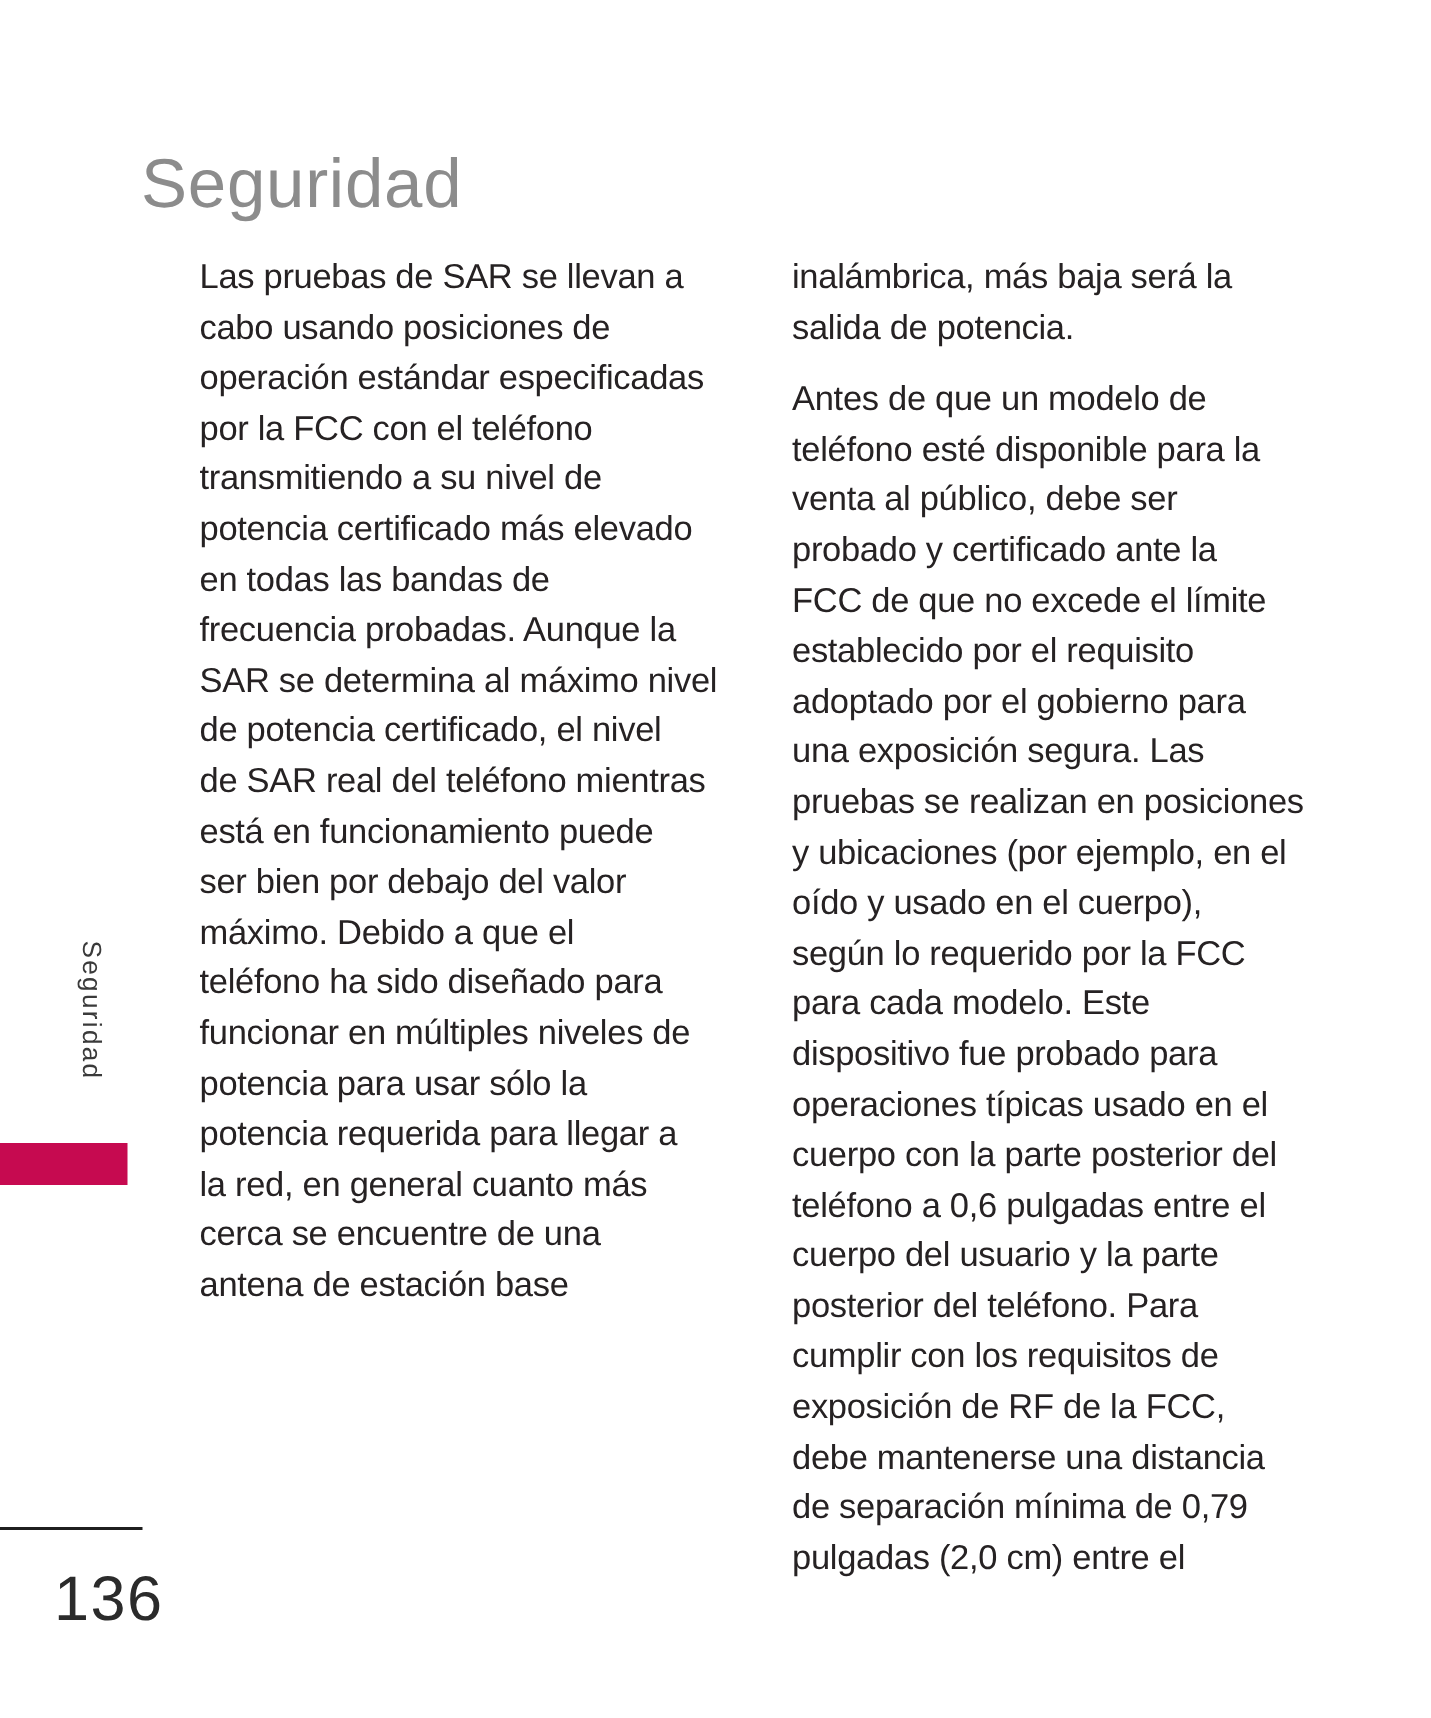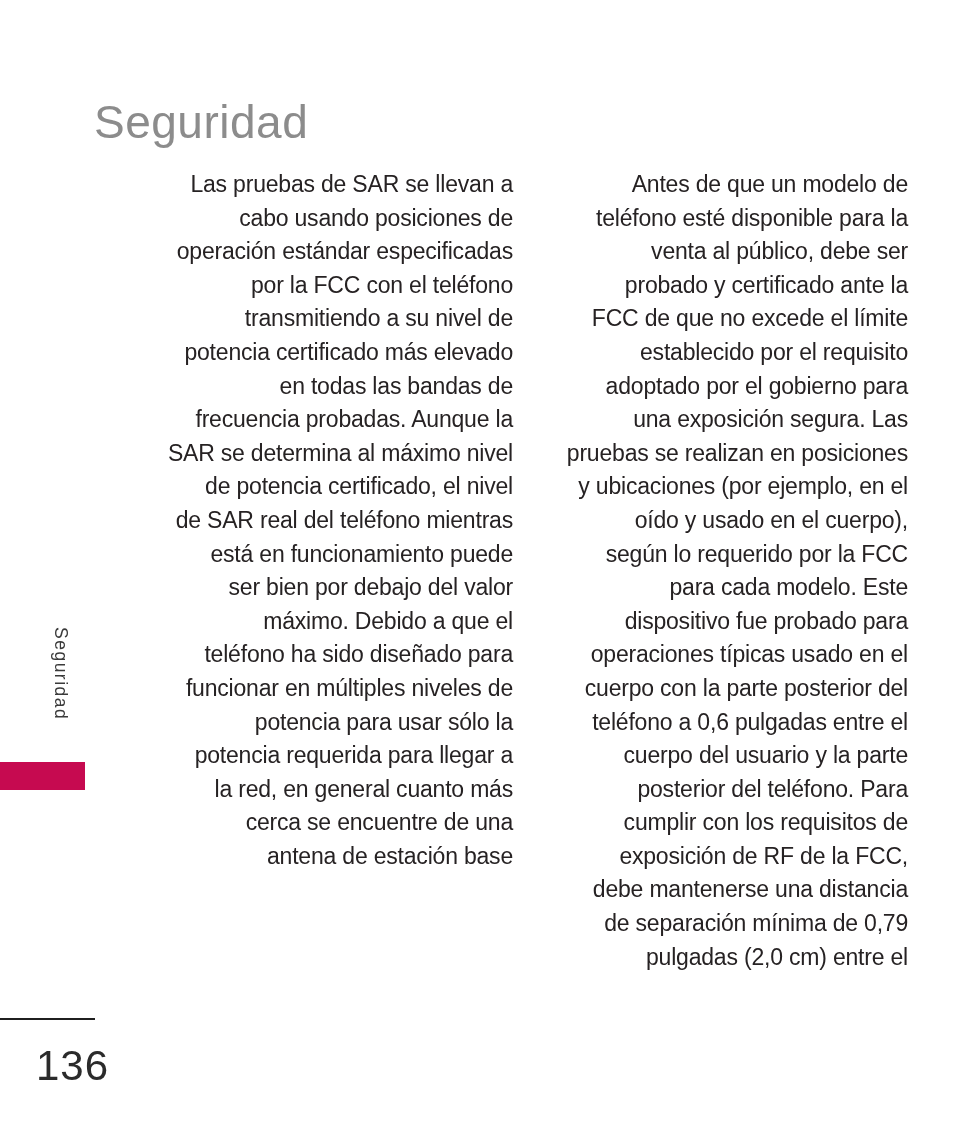--- a/index.html
+++ b/index.html
@@ -7,21 +7,20 @@
     padding: 0;
     background: #ffffff;
   }
   .page {
     position: relative;
     width: 954px;
     height: 1145px;
     background: #ffffff;
     overflow: hidden;
     font-family: "Liberation Sans", sans-serif;
-    text-align: right;
   }
   .page-title {
     position: absolute;
     left: 94px;
     top: 66px;
     font-size: 46px;
     font-weight: 300;
     letter-spacing: 0.5px;
     color: #8c8c8c;
     line-height: 1.1;
@@ -100,20 +99,22 @@
 teléfono ha sido diseñado para
 funcionar en múltiples niveles de
 potencia para usar sólo la
 potencia requerida para llegar a
 la red, en general cuanto más
 cerca se encuentre de una
 antena de estación base</p>
   </div>
 
   <div class="text-col col-right">
+    <p>inalámbrica, más baja será la
+salida de potencia.</p>
     <p>Antes de que un modelo de
 teléfono esté disponible para la
 venta al público, debe ser
 probado y certificado ante la
 FCC de que no excede el límite
 establecido por el requisito
 adoptado por el gobierno para
 una exposición segura. Las
 pruebas se realizan en posiciones
 y ubicaciones (por ejemplo, en el

